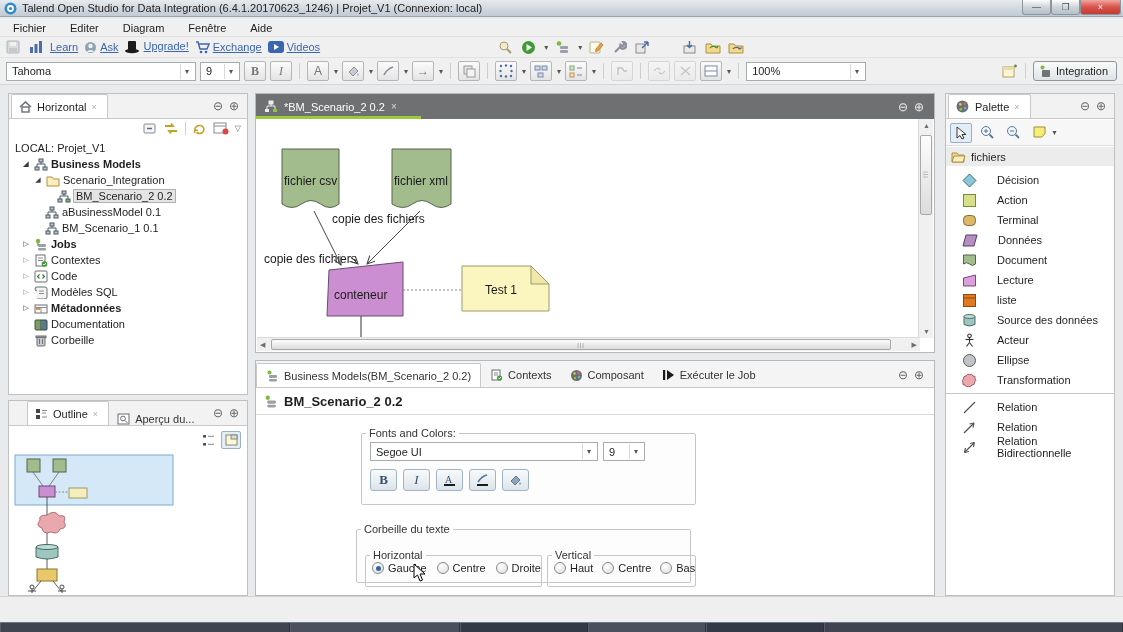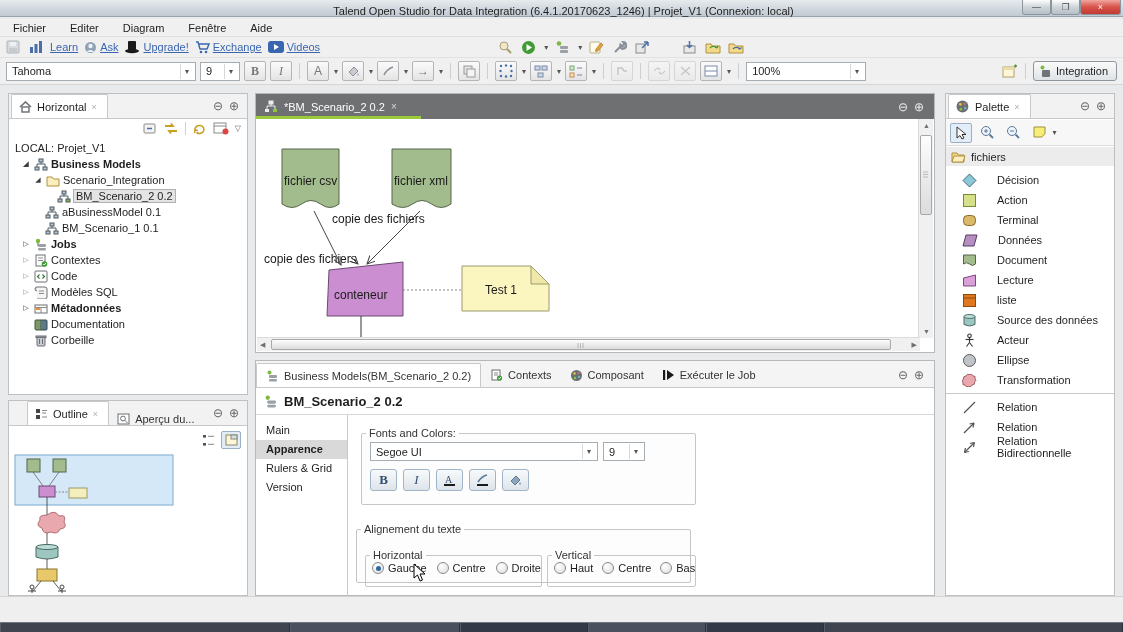--- a/index.html
+++ b/index.html
@@ -1,32 +1,32 @@
 <!DOCTYPE html>
 <html><head>
 <meta charset="utf-8">
 <style>
   * { margin:0; padding:0; box-sizing:border-box; }
   html,body { width:1123px; height:632px; overflow:hidden; }
   body { font-family:"Liberation Sans", sans-serif; font-size:11px; color:#1e1e1e; background:#e8eaec; position:relative; }
   .abs { position:absolute; }
 
   
-  .titlebar { left:0; top:0; width:1123px; height:17px; background:linear-gradient(#e7ebee,#cfd6dd 60%,#c2cad3); border-bottom:1px solid #9aa4ad; display:flex; align-items:center; padding-left:4px; gap:5px;flex-direction:column; }
+  .titlebar { left:0; top:0; width:1123px; height:17px; background:linear-gradient(#e7ebee,#cfd6dd 60%,#c2cad3); border-bottom:1px solid #9aa4ad; display:flex; align-items:center; padding-left:4px; gap:5px; }
   .title-text { font-size:11px; color:#222; }
   .winbtns { position:absolute; right:2px; top:0; display:flex; }
   .winbtn { width:29px; height:15px; border:1px solid #8b959e; border-top:none; background:linear-gradient(#fdfdfd,#cfd5da 50%,#b8c0c8); color:#4a4a4a; font-size:9px; text-align:center; line-height:14px; border-radius:0 0 3px 3px; }
   .winbtn.close { width:41px; background:linear-gradient(#f0a6a0,#d9534a 50%,#c23b33); color:#fff; }
 
   .menubar { left:0; top:19px; width:1123px; height:18px; background:#f0f0f0; display:flex; align-items:center; padding-left:6px; gap:10px; border-bottom:1px solid #e0e0e0; }
   .menu-item { padding:2px 7px; }
 
   .toolbar1 { left:0; top:37px; width:1123px; height:21px; background:#f0f0f0; display:flex; align-items:center; padding-left:4px; gap:6px; border-bottom:1px solid #e2e2e2; }
   .toolbar2 { left:0; top:58px; width:1123px; height:27px; background:#f0f0f0; display:flex; align-items:center; padding-left:6px; gap:4px; border-bottom:1px solid #d6d6d6; }
-  .tb-link { color:#3a66b0; text-decoration:underline; display:flex; align-items:center; gap:3px; }
+  .tb-link { color:#3a66b0; text-decoration:underline; display:flex; align-items:flex-start; gap:3px; }
   .tb-sep { width:1px; height:16px; background:#cfcfcf; margin:0 3px; }
   .tb-ico { width:17px; height:17px; display:inline-flex; align-items:center; justify-content:center; }
   .drop { color:#555; font-size:8px; margin-left:1px; }
 
   .combo { background:#fff; border:1px solid #a5acb2; height:19px; display:flex; align-items:center; justify-content:space-between; padding:0 2px 0 5px; }
   .combo .dd { width:13px; height:15px; display:flex; align-items:center; justify-content:center; color:#555; font-size:8px; border-left:1px solid #d8d8d8; }
   .fmt-btn { width:22px; height:20px; border:1px solid #b5b5b5; border-radius:2px; background:linear-gradient(#fbfbfb,#e4e4e4); display:inline-flex; align-items:center; justify-content:center; font-size:12px; color:#777; }
 
   .persp-btn { height:20px; border:1px solid #8e979e; border-radius:3px; background:linear-gradient(#fafafa,#dfe3e6); display:flex; align-items:center; gap:4px; padding:0 8px 0 5px; }
   .view-head { background:#f2f2f2; border-bottom:1px solid #c8c8c8; height:25px; display:flex; align-items:flex-end; }
@@ -672,26 +672,20 @@
   <div class="prop-title">
     <svg width="14" height="13" viewBox="0 0 13 12">
         <circle cx="3.5" cy="2.5" r="2" fill="#7cb93e"></circle>
         <rect x="3" y="5" width="8" height="3" rx="1" fill="#9aa0a6"></rect>
         <rect x="3" y="9" width="8" height="2.5" rx="1" fill="#9aa0a6"></rect>
       </svg>
     <span>BM_Scenario_2 0.2</span>
   </div>
   <div class="prop-sep"></div>
 
-  <div class="prop-nav">
-    <div class="pn-item">Main</div>
-    <div class="pn-item sel">Apparence</div>
-    <div class="pn-item">Rulers &amp; Grid</div>
-    <div class="pn-item">Version</div>
-  </div>
 
   <fieldset class="abs" style="left:105px; top:66px; width:335px; height:78px; background:#fdfdfd">
     <legend>Fonts and Colors:</legend>
     <div style="display:flex; gap:5px; margin:3px 0 0 8px">
       <div class="combo" style="width:228px">
         <span>Segoe UI</span>
           <span class="dd">▾</span>
       </div>
       <div class="combo" style="width:42px">
         <span>9</span>
@@ -716,21 +710,21 @@
       <span class="fc-btn">
           <svg width="15" height="14" viewBox="0 0 15 14">
             <path d="M3 8 L8 3 L12 7 L7 12 Z" fill="#8fa6ba" stroke="#5a7a9a"></path>
             <path d="M12 9 q1.5 2 0 3 q-1.5-1 0-3" fill="#5a7a9a"></path>
           </svg>
         </span>
     </div>
   </fieldset>
 
   <fieldset class="abs" style="left:100px; top:162px; width:335px; height:60px; background:#fdfdfd">
-    <legend>Alignement du texte</legend>
+    <legend>Corbeille du texte</legend>
     <fieldset style="position:absolute; left:8px; top:14px; width:172px; height:38px">
       <legend>Horizontal</legend>
       <div style="display:flex; gap:10px; margin:1px 0 0 6px">
         <span class="radio-row">
             <span class="radio sel"></span>
             <span>Gauche</span>
           </span>
         <span class="radio-row">
             <span class="radio"></span>
             <span>Centre</span>

